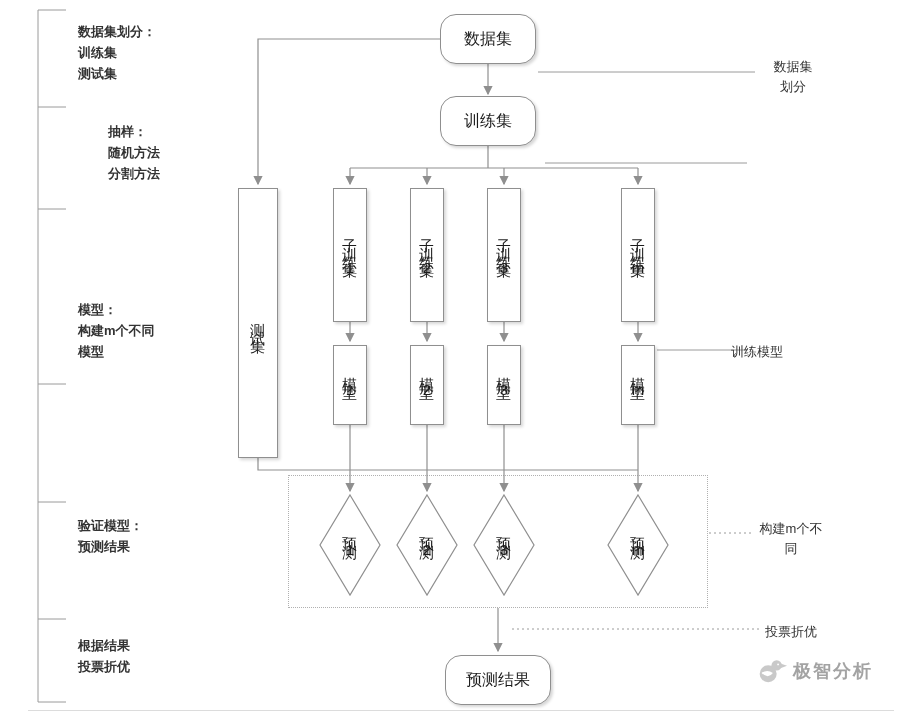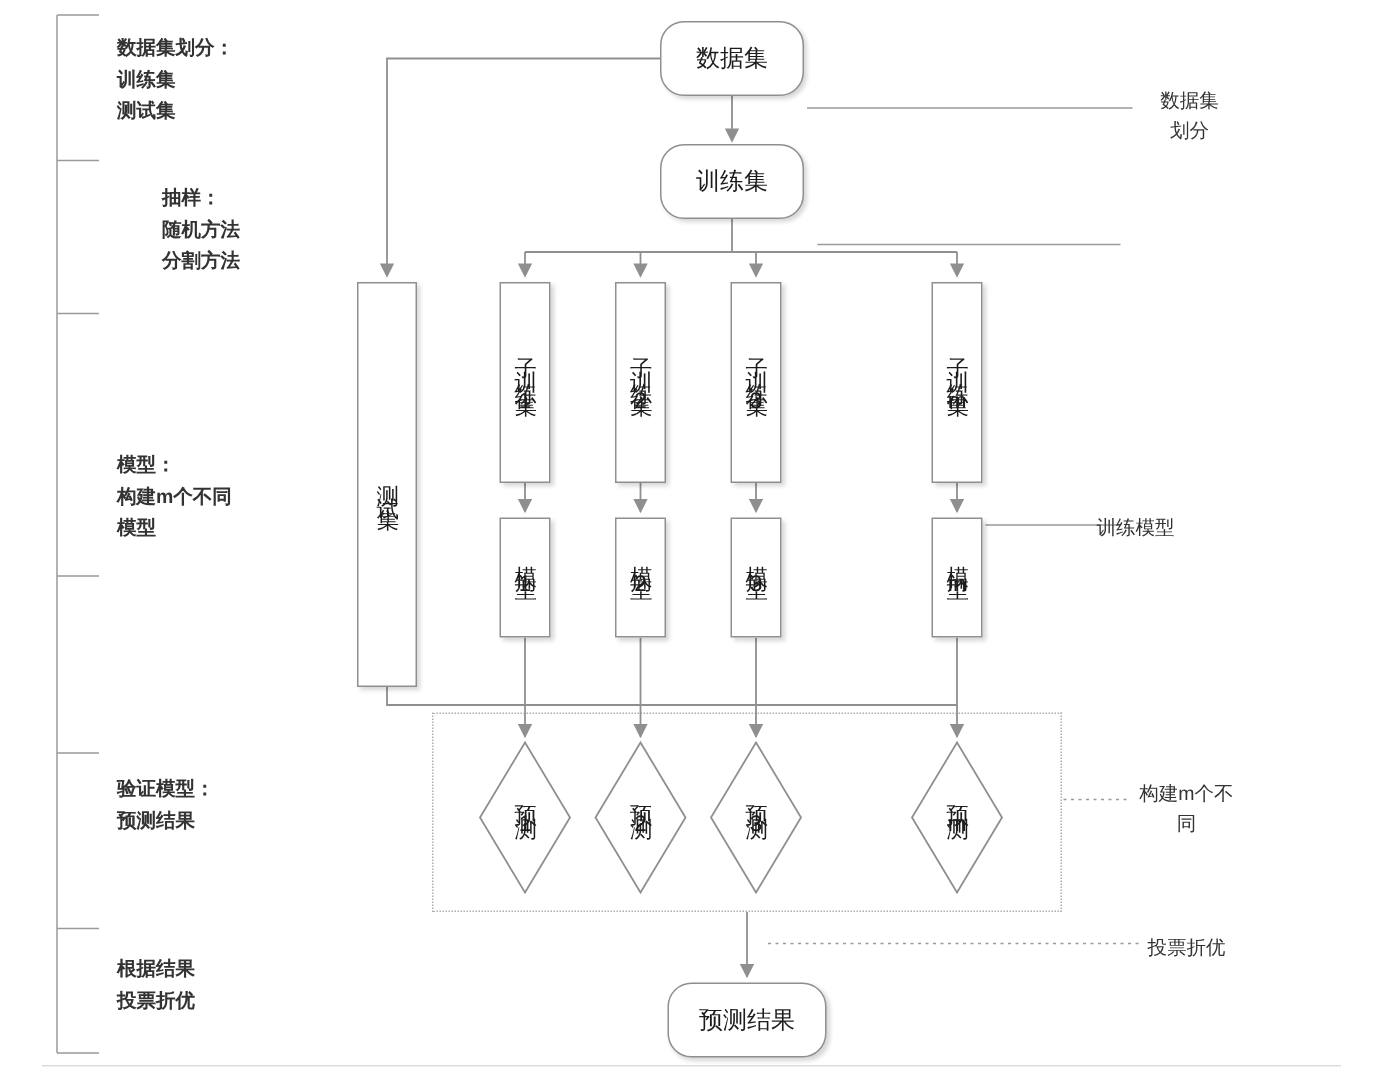--- a/index.html
+++ b/index.html
@@ -148,16 +148,26 @@
 预测结果</div>
   <div class="ann-left" style="top:636px;">根据结果
 投票折优</div>
 
   <div class="ann-right" style="left:758px; top:57px; width:70px; text-align:center;">数据集
 划分</div>
   <div class="ann-right" style="left:731px; top:342px;">训练模型</div>
   <div class="ann-right" style="left:757px; top:519px; width:68px; text-align:center;">构建m个不同</div>
   <div class="ann-right" style="left:765px; top:622px;">投票折优</div>
 
+  <div class="logo">
+    <svg width="34" height="34" viewBox="0 0 36 36">
+      <circle cx="15" cy="21" r="9" fill="#c9c9c9"></circle>
+      <circle cx="24" cy="12" r="5.5" fill="#c9c9c9"></circle>
+      <polygon points="28,10 35,12.5 28,15" fill="#c9c9c9"></polygon>
+      <path d="M8 20 q6 -4 12 0 q-5 7 -12 0z" fill="#ffffff"></path>
+      <circle cx="25.5" cy="11" r="1" fill="#ffffff"></circle>
+    </svg>
+    <span>极智分析</span>
+  </div>
 
   <div class="bottom-rule"></div>
 
 </div>
 
 </body></html>

